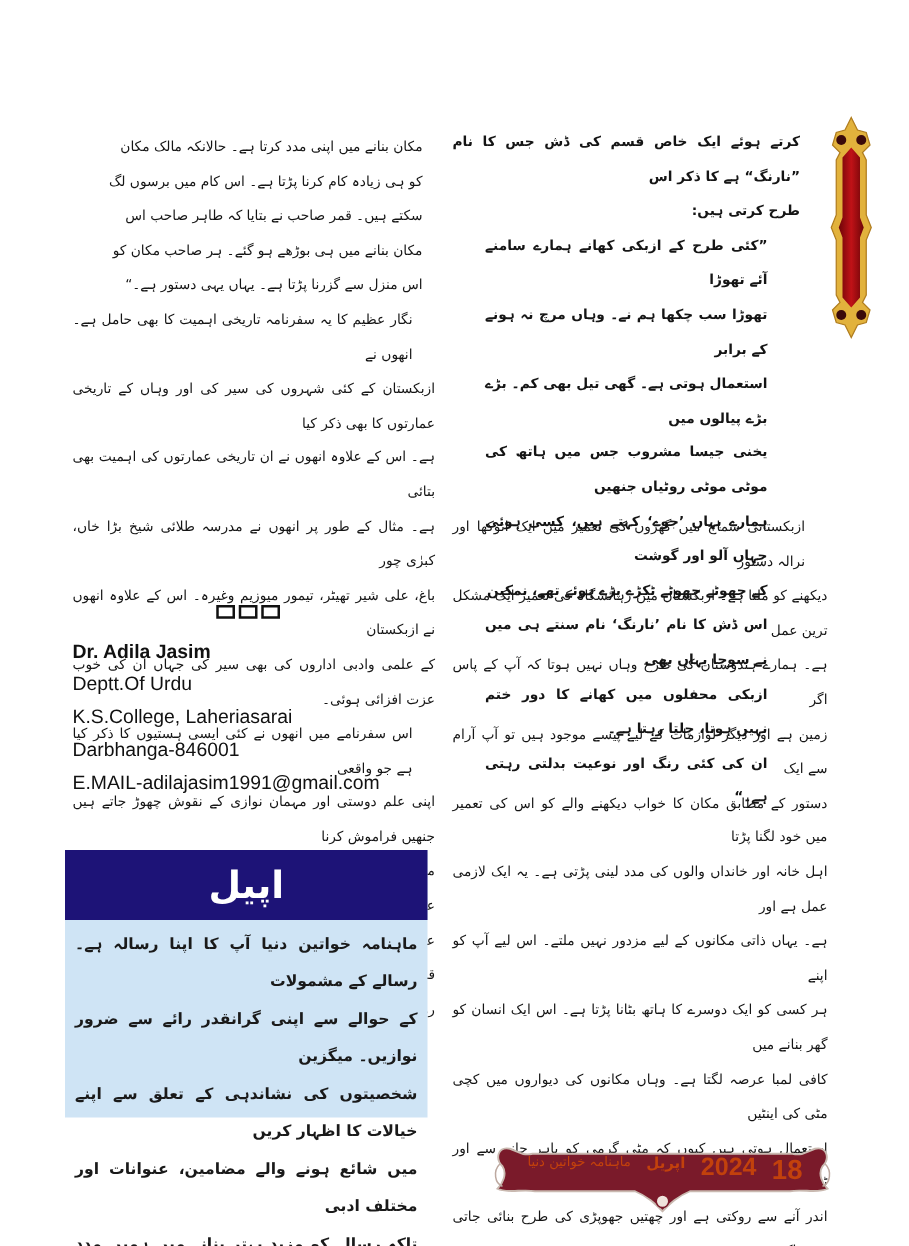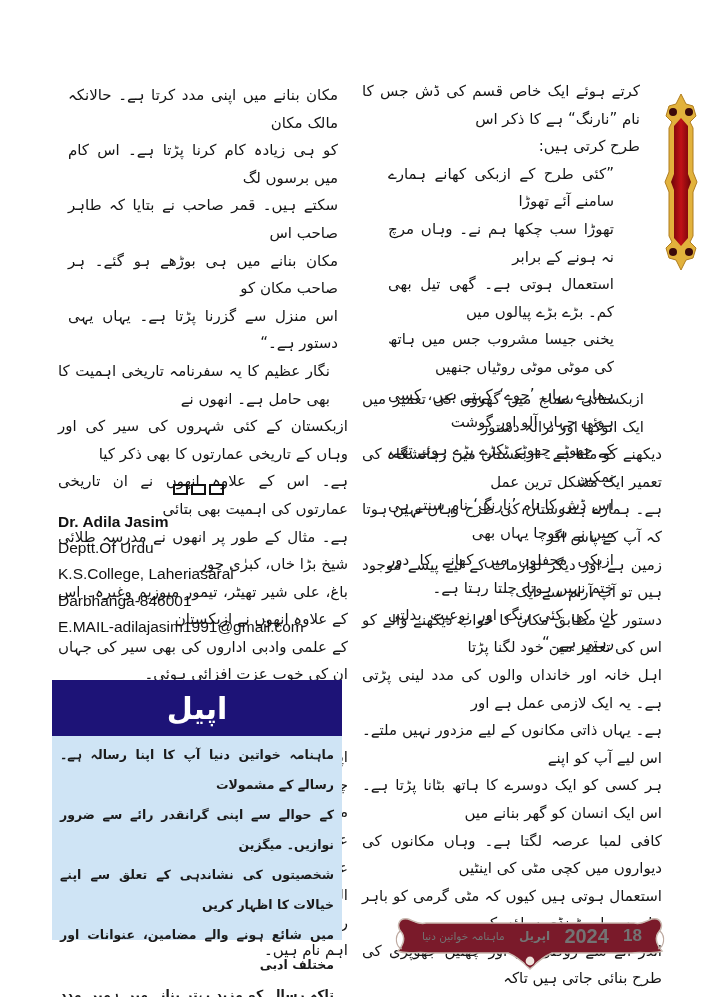--- a/index.html
+++ b/index.html
@@ -2,69 +2,70 @@
 <html><head>
   <meta charset="utf-8">
   <style>
     html, body { margin: 0; padding: 0; }
     body {
       width: 727px; height: 997px; background: #ffffff; position: relative; overflow: hidden;
       font-family: "DejaVu Sans", sans-serif; color: #111;
     }
     .urdu {
       direction: rtl; text-align: justify; text-align-last: right;
-      font-family: "DejaVu Sans", sans-serif; font-size: 15px; line-height: 27.6px;
+      font-family: "DejaVu Sans", sans-serif; font-size: 11px; line-height: 27.6px;
       color: #151515;
+      margin-top: 22px;
     }
     .urdu p { margin: 0; }
     .indent { padding-right: 18px; }
     .quote { padding-right: 26px; padding-left: 26px; }
-    .col-right { position: absolute; left: 362px; top: 78px; width: 278px; }
+    .col-right { position: absolute; left: 362px; top: 78px; width: 278px; font-weight: bold; }
     .col-right-low { position: absolute; left: 362px; top: 386px; width: 300px; }
     .col-left { position: absolute; left: 58px; top: 82px; width: 290px; }
     .ornament-side {
       position: absolute; left: 660px; top: 92px; width: 42px; height: 180px;
     }
     .separator {
       position: absolute; left: 173px; top: 484px; display: flex; gap: 3px;
     }
     .separator span {
       display: block; width: 15px; height: 11px; border: 2.5px solid #111; box-sizing: border-box;
     }
     .author {
       position: absolute; left: 58px; top: 509px; width: 290px;
       font-family: "Liberation Sans", sans-serif; font-size: 15.5px; line-height: 26.2px; color: #111;
     }
     .author div { white-space: nowrap; }
     .author .name { font-weight: bold; }
     .appeal-box {
-      position: absolute; left: 52px; top: 680px; width: 290px; height: 260px;
+      position: absolute; left: 52px; top: 680px; width: 290px; height: 214px;
       background: #cfe4f5;
     }
     .appeal-head {
       height: 56px; background: #1d1377; display: flex; align-items: center; justify-content: center;
       color: #ffffff; font-size: 30px; font-weight: bold; direction: rtl;
     }
     .appeal-body {
       padding: 4px 8px 0 8px; direction: rtl; text-align: justify; text-align-last: right;
       font-size: 12.5px; line-height: 30px; font-weight: bold; color: #1a1a1a;
     }
     .footer-banner {
       position: absolute; left: 392px; top: 913px; width: 276px; height: 58px;
     }
     .footer-banner svg { position: absolute; left: 0; top: 0; }
     .footer-text {
       position: absolute; left: 30px; top: 10px; width: 220px; height: 26px;
-      display: flex; align-items: center; justify-content: space-between; direction: ltr;
-      color: #737373;
+      display: flex; align-items: flex-start; justify-content: space-between; direction: ltr;
+      color: #c2410c;
     }
     .footer-mag { font-size: 10.5px; direction: rtl; }
     .footer-month { font-size: 12px; direction: rtl; font-weight: bold; }
     .footer-year { font-family: "Liberation Sans", sans-serif; font-weight: bold; font-size: 20px; }
-    .footer-page { font-family: "Liberation Sans", sans-serif; font-weight: bold; font-size: 17px; }
+    .footer-page { font-family: "Liberation Sans", sans-serif; font-weight: bold; font-size: 22px; }
   </style>
 </head>
 <body>
 
 <div class="ornament-side">
   <svg width="42" height="180" viewBox="0 0 42 180">
     <defs>
       <linearGradient id="redg" x1="0" x2="1">
         <stop offset="0" stop-color="#6e0508"></stop>
         <stop offset="0.5" stop-color="#c01217"></stop>

